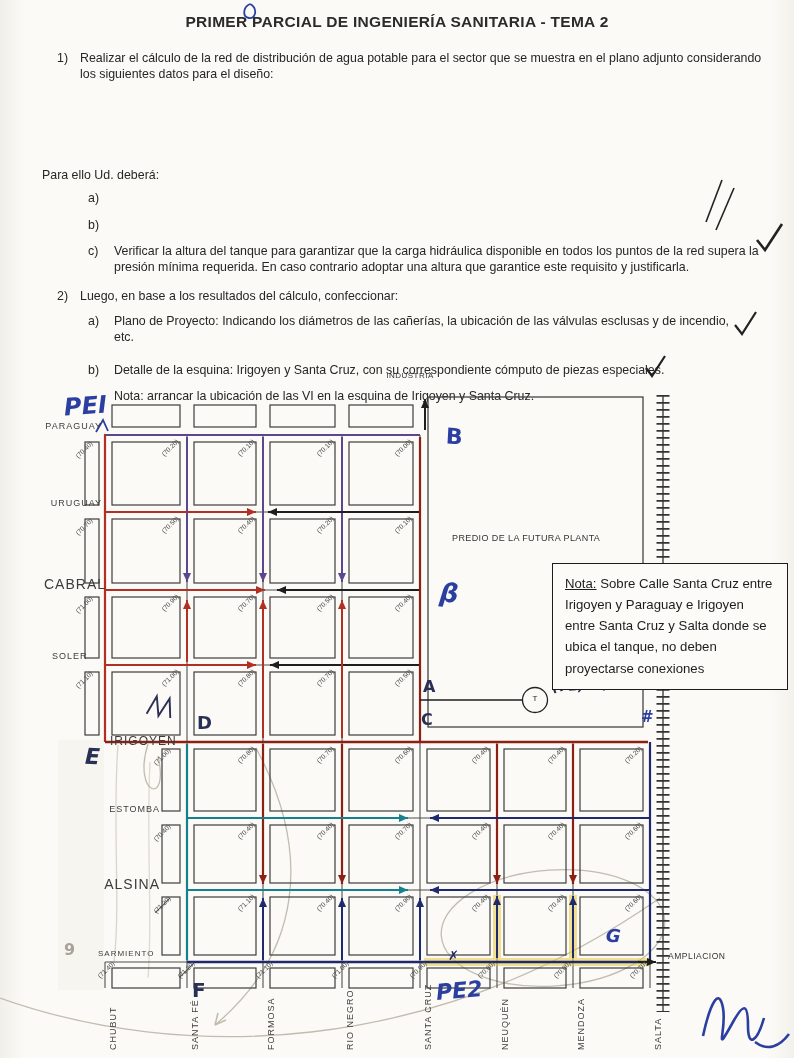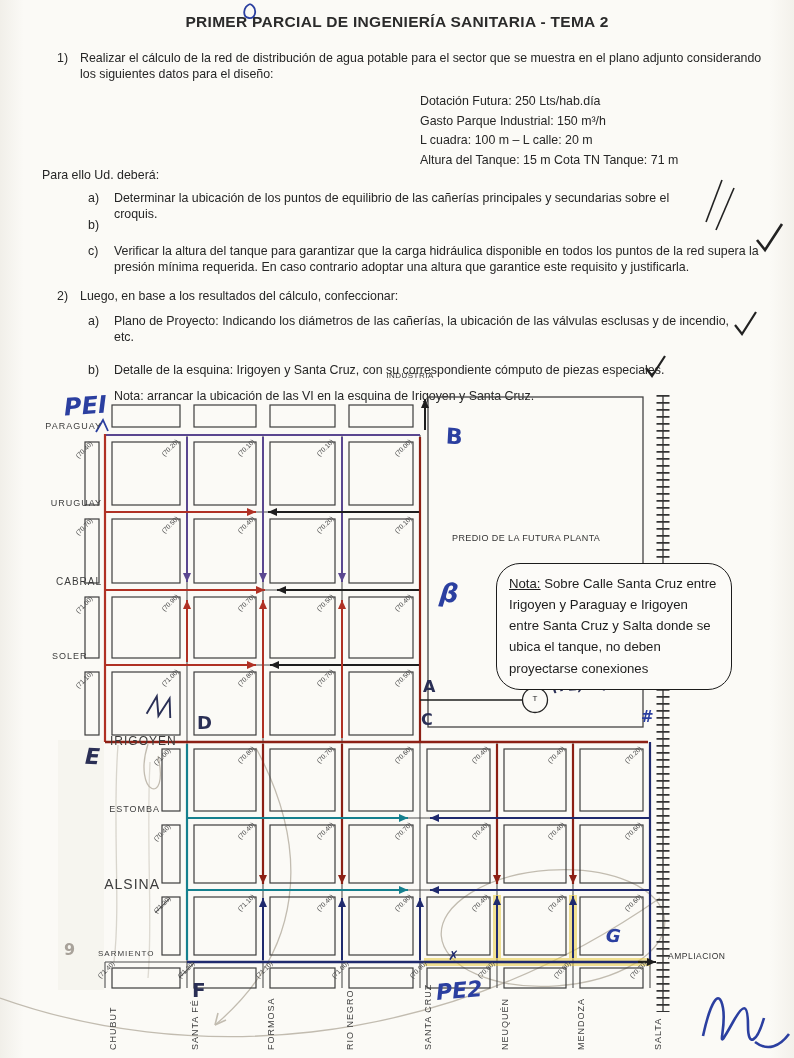--- a/index.html
+++ b/index.html
@@ -27,31 +27,24 @@
 </head>
 <body>
 
 <div id="page">
 
   <div class="abs ttl" style="top:13px;left:0;">PRIMER PARCIAL DE INGENIERÍA SANITARIA  -  TEMA 2</div>
 
   <div class="abs t num" style="left:57px;top:50px;">1)</div>
   <div class="abs t" style="left:80px;top:50px;width:700px;">Realizar el cálculo de la red de distribución de agua potable para el sector que se muestra en el plano adjunto considerando los siguientes datos para el diseño:</div>
 
-  <div class="abs t" style="left:420px;top:92px;line-height:19.5px;">
-    <div>Dotación Futura: 250 Lts/hab.día</div>
-    <div>Gasto Parque Industrial: 150 m³/h</div>
-    <div>L cuadra: 100 m – L calle: 20 m</div>
-    <div>Altura del Tanque: 15 m   Cota TN Tanque: 71 m</div>
-  </div>
 
   <div class="abs t" style="left:42px;top:167px;">Para ello Ud. deberá:</div>
 
   <div class="abs t itemlbl" style="left:88px;top:190px;">a)</div>
-  <div class="abs t" style="left:114px;top:190px;width:585px;">Determinar la ubicación de los puntos de equilibrio de las cañerías principales y secundarias sobre el croquis.</div>
   <div class="abs t itemlbl" style="left:88px;top:217px;">b)</div>
   <div class="abs t itemlbl" style="left:88px;top:243px;">c)</div>
   <div class="abs t" style="left:114px;top:243px;width:648px;">Verificar la altura del tanque para garantizar que la carga hidráulica disponible en todos los puntos de la red supera la presión mínima requerida. En caso contrario adoptar una altura que garantice este requisito y justificarla.</div>
 
   <div class="abs t num" style="left:57px;top:288px;">2)</div>
   <div class="abs t" style="left:80px;top:288px;width:700px;">Luego, en base a los resultados del cálculo, confeccionar:</div>
 
   <div class="abs t itemlbl" style="left:88px;top:313px;">a)</div>
   <div class="abs t" style="left:114px;top:313px;width:620px;">Plano de Proyecto: Indicando los diámetros de las cañerías, la ubicación de las válvulas esclusas y de incendio, etc.</div>
   <div class="abs t" style="left:114px;top:340px;width:620px;margin-top:48px;">Nota: arrancar la ubicación de las VI en la esquina de Irigoyen y Santa Cruz.</div>
@@ -247,21 +240,21 @@
     </g>
   </svg>
 
   <div id="map-labels" class="abs" style="left:0;top:0;width:794px;height:1058px;z-index:2;">
     <div class="abs maplbl" style="left:378px;top:371px;width:64px;font-size:8px;letter-spacing:.5px;text-align:center;">INDUSTRIA</div>
     <div class="abs maplbl" style="left:452px;top:533px;font-size:9px;letter-spacing:.4px;">PREDIO DE LA FUTURA PLANTA</div>
     <div class="abs maplbl" style="left:668px;top:951px;font-size:8.5px;letter-spacing:.5px;">AMPLIACION</div>
     <div class="abs" style="left:528px;top:694px;width:14px;text-align:center;font-size:8px;color:#222;">T</div>
   <div class="abs lbl" style="left:28px;top:421px;width:74px;text-align:right;font-size:9px;">PARAGUAY</div>
       <div class="abs lbl" style="left:34px;top:498px;width:68px;text-align:right;font-size:9px;">URUGUAY</div>
-      <div class="abs lbl" style="left:44px;top:576px;width:58px;text-align:right;font-size:10px;">CABRAL</div>
+      <div class="abs lbl" style="left:44px;top:576px;width:58px;text-align:right;font-size:14px;">CABRAL</div>
       <div class="abs lbl" style="left:52px;top:651px;width:50px;text-align:left;font-size:9px;">SOLER</div>
       <div class="abs lbl" style="left:110px;top:734px;width:62px;text-align:left;font-size:12px;">IRIGOYEN</div>
       <div class="abs lbl" style="left:84px;top:804px;width:76px;text-align:right;font-size:9px;">ESTOMBA</div>
       <div class="abs lbl" style="left:96px;top:876px;width:64px;text-align:right;font-size:14px;">ALSINA</div>
       <div class="abs lbl" style="left:98px;top:949px;width:84px;text-align:left;font-size:8px;">SARMIENTO</div>
       <div class="abs vstreet" style="left:108px;top:1050px;">CHUBUT</div>
       <div class="abs vstreet" style="left:190px;top:1050px;">SANTA FÉ</div>
       <div class="abs vstreet" style="left:266px;top:1050px;">FORMOSA</div>
       <div class="abs vstreet" style="left:345px;top:1050px;">RIO NEGRO</div>
       <div class="abs vstreet" style="left:423px;top:1050px;">SANTA CRUZ</div>
@@ -326,17 +319,17 @@
       <div class="abs hand" style="left:85px;top:744px;font-size:22px;color:#2a2f55;transform:rotate(2deg);font-style:italic;">E</div>
       <div class="abs hand" style="left:192px;top:978px;font-size:20px;color:#2a2f55;transform:rotate(0deg);">F</div>
       <div class="abs hand" style="left:606px;top:925px;font-size:18px;color:#2b3fa0;transform:rotate(4deg);font-style:italic;">G</div>
       <div class="abs hand" style="left:641px;top:708px;font-size:15px;color:#2b3fa0;transform:rotate(0deg);">#</div>
       <div class="abs hand" style="left:436px;top:978px;font-size:22px;color:#2b3fa0;transform:rotate(-5deg);font-style:italic;">PE2</div>
       <div class="abs hand" style="left:552px;top:677px;font-size:14px;color:#2a2f55;transform:rotate(-3deg);font-style:italic;">(71,00)</div>
       <div class="abs hand" style="left:448px;top:948px;font-size:13px;color:#1f2a6e;transform:rotate(0deg);">✗</div>
       <div class="abs hand" style="left:64px;top:940px;font-size:16px;color:#a8a29a;transform:rotate(0deg);">9</div>
     </div>
 
-  <div id="nota" class="abs" style="left:496px;top:563px;border-radius:24px;">
+  <div id="nota" class="abs" style="left:552px;top:563px;">
     <span class="nt">Nota:</span><span> Sobre Calle Santa Cruz entre Irigoyen y Paraguay e Irigoyen entre Santa Cruz y Salta donde se ubica el tanque, no deben proyectarse conexiones</span>
   </div>
 
 </div>
 
 </body></html>

